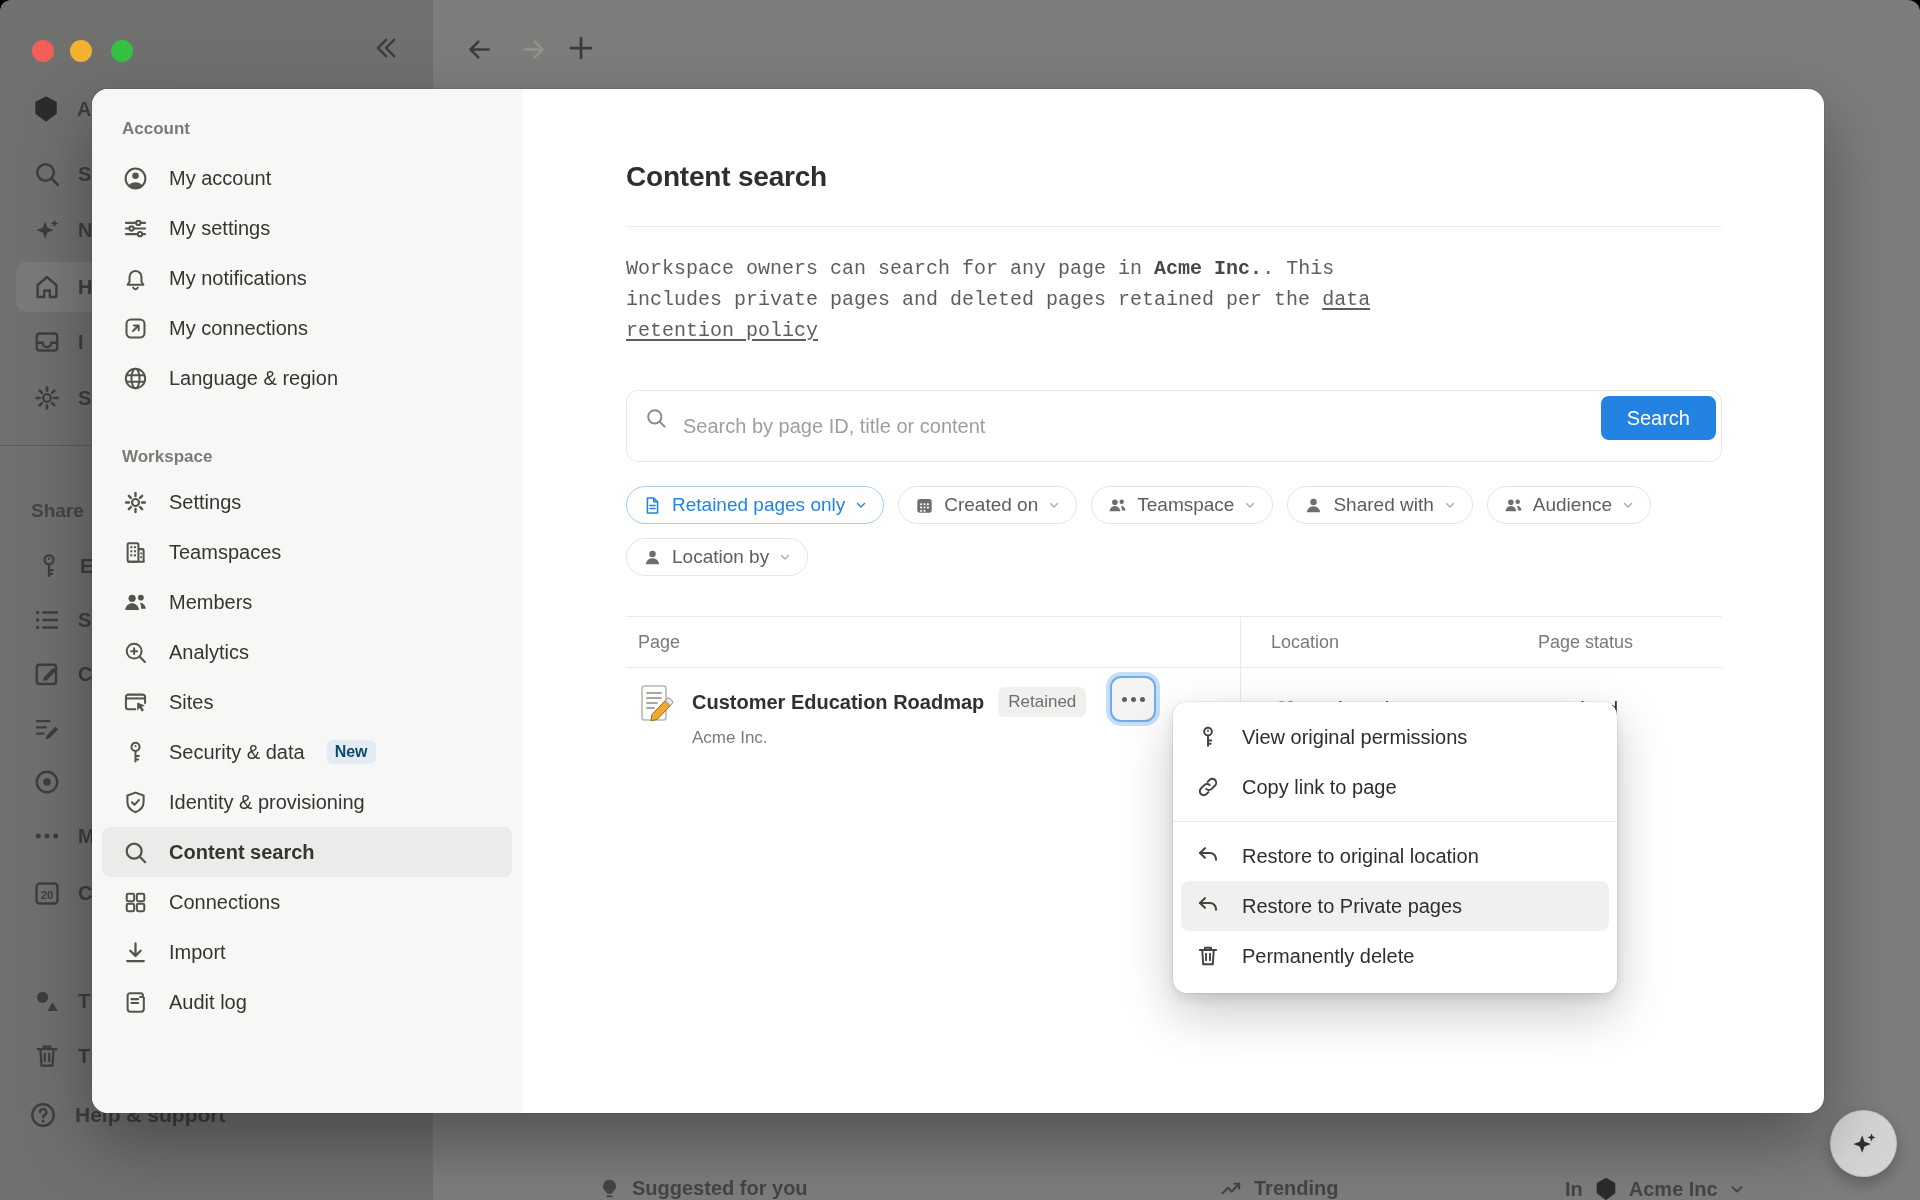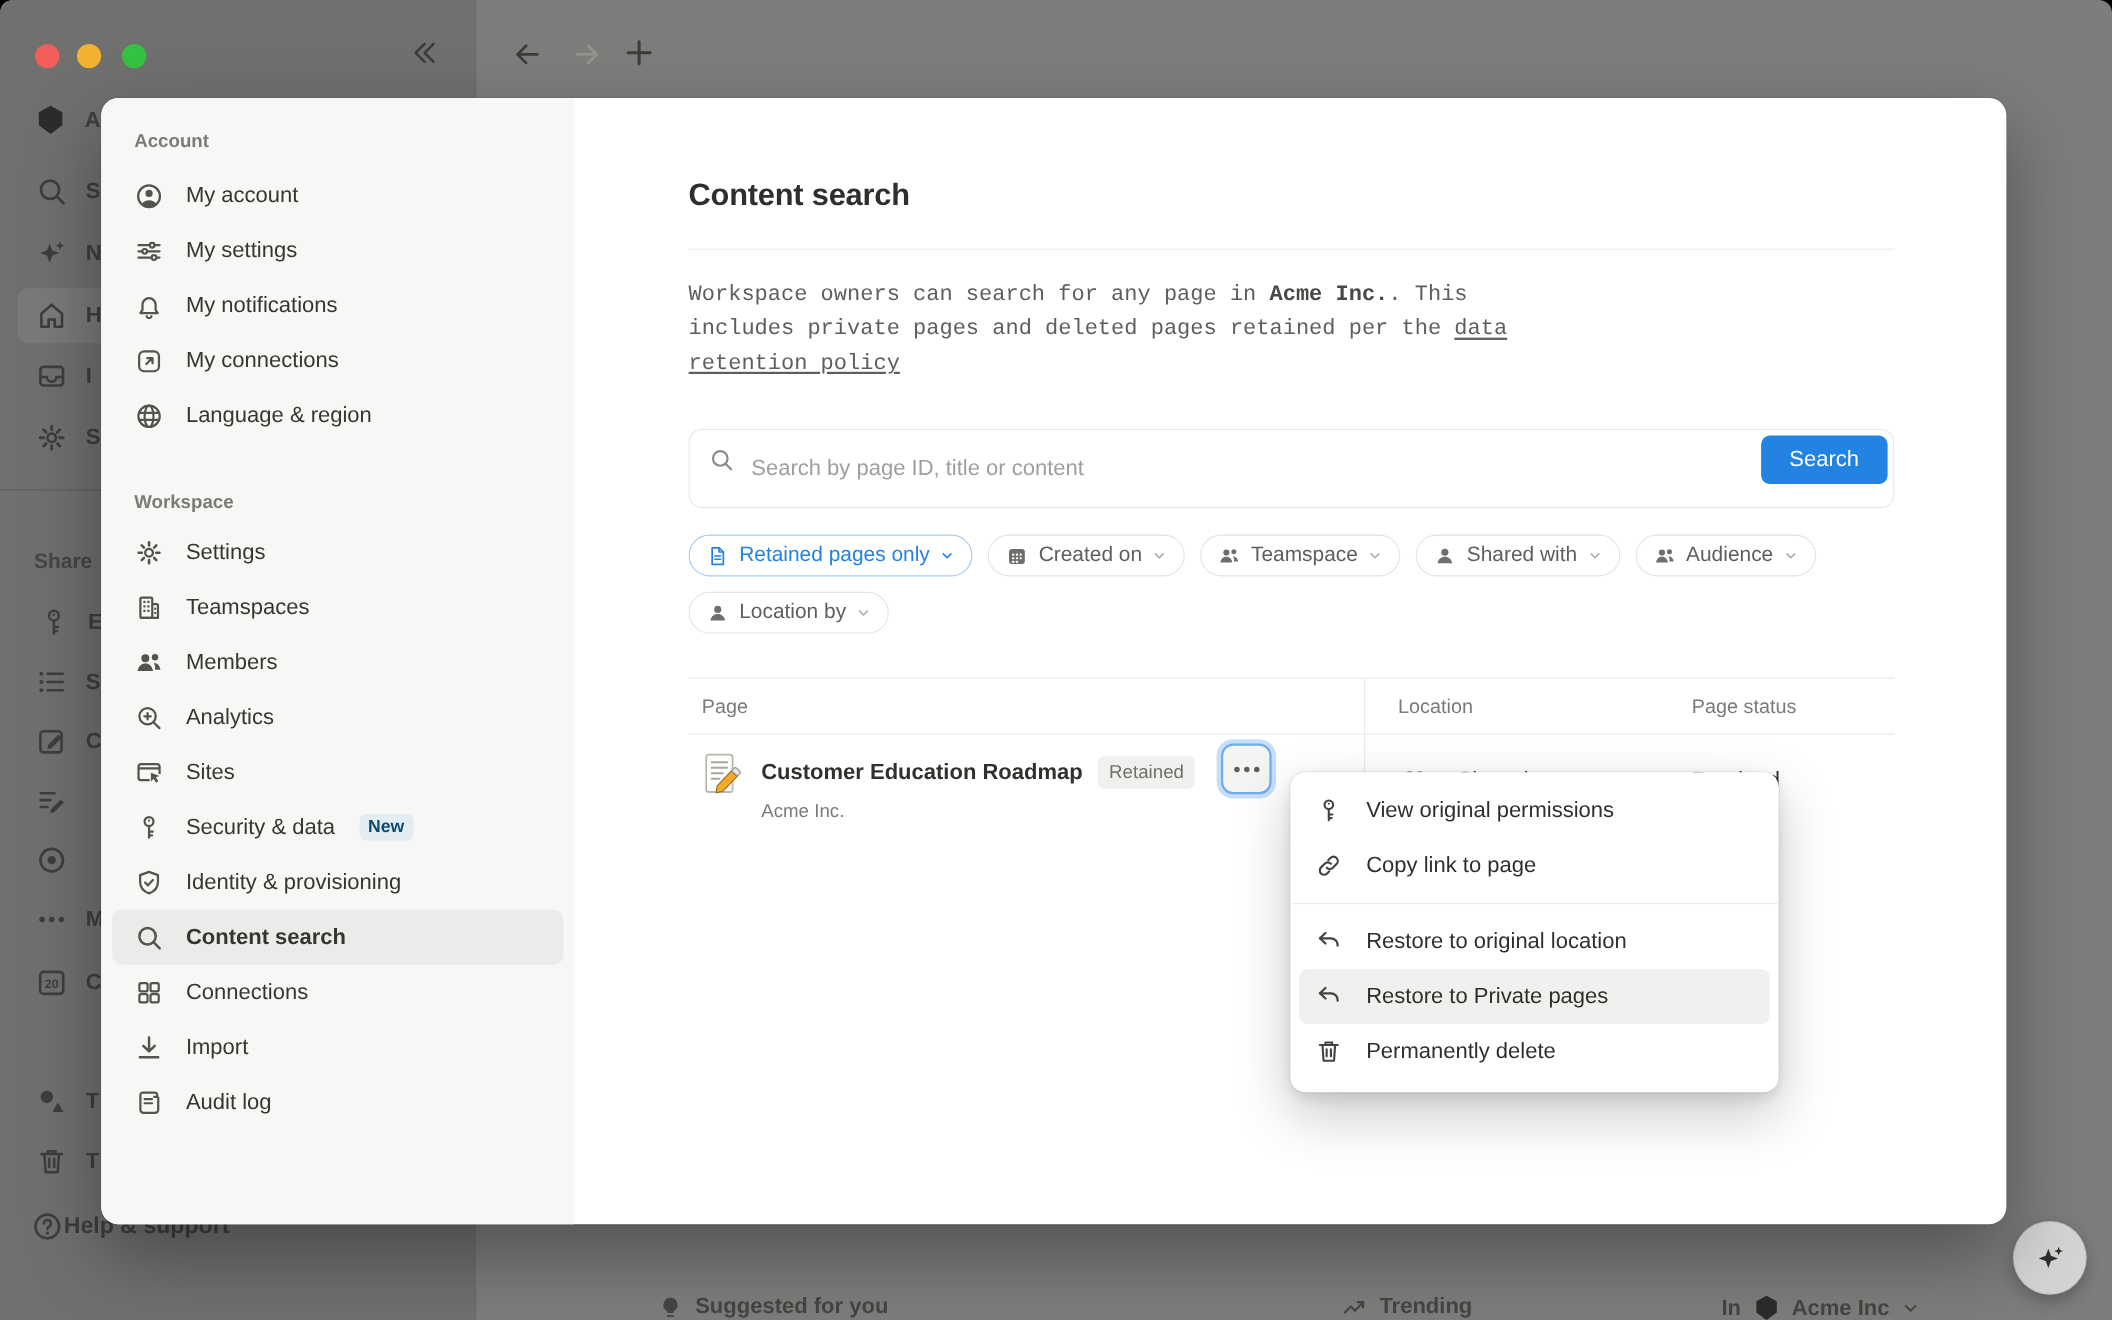--- a/index.html
+++ b/index.html
@@ -15,21 +15,21 @@
   .ic-collapse { left:372px; top:34px; } .ic-back { left:466px; top:36px; } .ic-fwd { left:520px; top:36px; color:#94948f; } .ic-plus { left:566px; top:33px; }
   .ic-winmenu { left:1856px; top:38px; display:flex; gap:6px; }
   .ic-winmenu i { width:7px; height:7px; border-radius:50%; background:#cfcfcd; }
 
   .bgrow { position:absolute; display:flex; align-items:center; gap:16px; color:#3e3e3c; }
   .bgrow .sic { width:30px; height:30px; flex:0 0 auto; }
   .bgrow .ltr { font-size:20px; font-weight:600; color:#3e3e3c; white-space:nowrap; }
   .bg-pill { position:absolute; left:16px; top:262px; width:120px; height:50px; border-radius:10px; background:rgba(255,255,255,0.07); }
   .bg-div { position:absolute; left:0; top:445px; width:92px; border-top:1px solid rgba(0,0,0,0.18); }
   .bg-share { position:absolute; left:31px; top:500px; font-size:19px; font-weight:700; color:#464644; }
-  .bg-help { position:absolute; left:28px; top:1100px; display:flex; align-items:center; color:#3e3e3c; font-size:21px; font-weight:600; }
+  .bg-help { position:absolute; left:28px; top:1100px; display:flex; align-items:center; gap:17px; color:#3e3e3c; font-size:21px; font-weight:600; }
   .bg-bottom { position:absolute; top:1176px; display:flex; align-items:center; gap:10px; color:#454543; font-size:20px; font-weight:600; }
   .bg-bottom .sic { width:25px; height:25px; }
   .acme-mini { width:26px; height:26px; }
   .ai-bubble { position:absolute; left:1830px; top:1110px; width:67px; height:67px; border-radius:50%; background:#d4d4d2; box-shadow:0 6px 16px rgba(0,0,0,0.25), inset 0 0 0 1px rgba(0,0,0,0.08); display:flex; align-items:center; justify-content:center; color:#2e2e2c; }
 
   
   .modal { position:absolute; left:92px; top:89px; width:1732px; height:1024px; border-radius:16px; background:#fff; box-shadow:0 0 0 1px rgba(0,0,0,0.06), 0 28px 70px rgba(0,0,0,0.35); display:flex; overflow:visible; z-index:5; }
   .msb { width:430px; height:100%; background:#f7f7f5; border-radius:16px 0 0 16px; padding-top:30px; overflow:hidden; flex:0 0 auto; }
   .msb-label { font-size:17px; font-weight:700; color:#7c7a76; margin:0 0 0 30px; }
   .user-row { display:flex; align-items:center; gap:14px; margin:26px 0 0 26px; }

